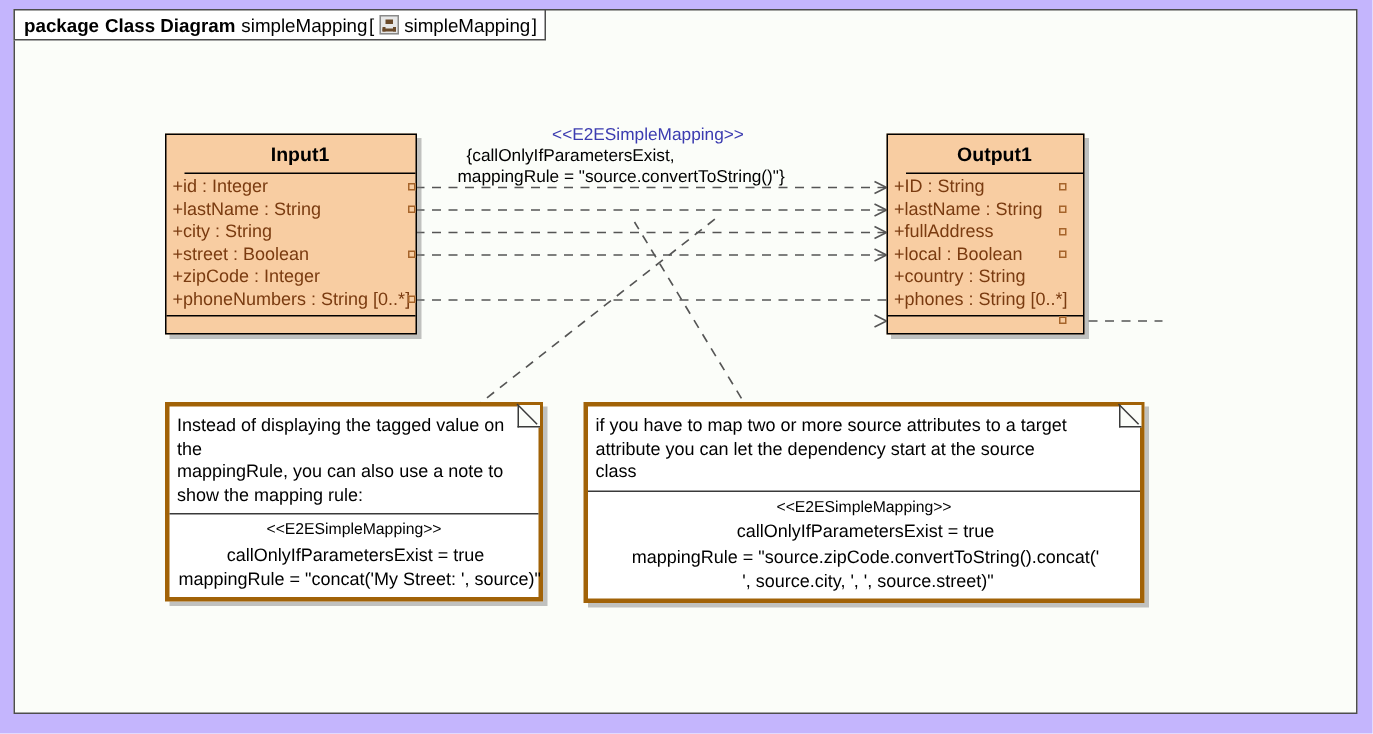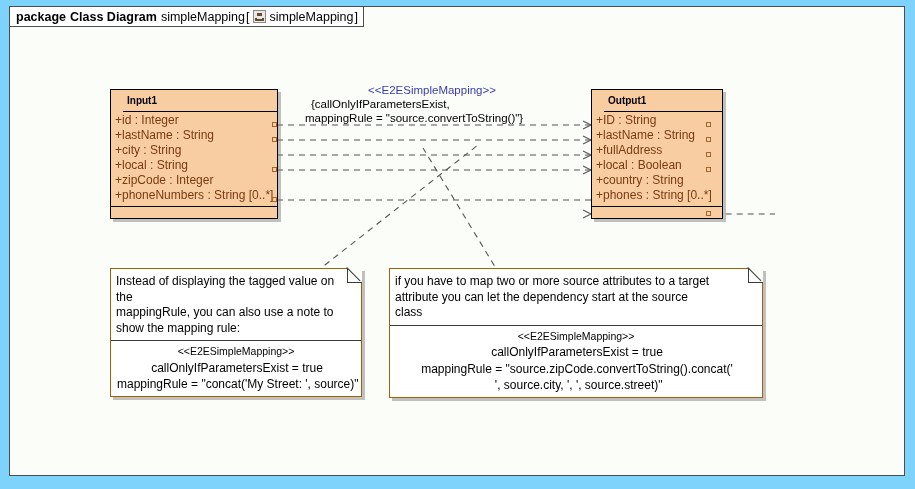--- a/index.html
+++ b/index.html
@@ -11,21 +11,21 @@
     width: 915px;
     height: 489px;
     font-family: "Liberation Sans", sans-serif;
     overflow: hidden;
   }
 
   #root {
     position: relative;
     width: 915px;
     height: 489px;
-    background: #7dd3fc;
+    background: #c4b5fd;
   }
 
   
   .pkg-frame {
     position: absolute;
     left: 9px;
     top: 6px;
     width: 896px;
     height: 470px;
     border: 1px solid #4d4d4d;
@@ -88,23 +88,23 @@
   
   .uml-class {
     position: absolute;
     box-sizing: border-box;
     border: 1px solid #000000;
     background: #f8cda2;
     box-shadow: 3px 3px 0 rgba(120,120,120,0.45);
     z-index: 4;
   }
   .uml-title {
-    text-align: left;
+    text-align: center;
     font-weight: bold;
-    font-size: 10px;
+    font-size: 13px;
     color: #000000;
     padding: 5px 4px 5px 4px;
     border-bottom: 1px solid #000000;
     letter-spacing: 0px;
     margin-left: 12px;
   }
   .uml-attrs {
     border-bottom: 1px solid #000000;
     padding: 1px 0 2px 0;
   }
@@ -129,21 +129,21 @@
     background: #f8cda2;
     box-sizing: border-box;
     z-index: 5;
   }
 
   
   .uml-note {
     position: absolute;
     box-sizing: border-box;
     background: #ffffff;
-    border: 1px solid #a16207;
+    border: 3px solid #a16207;
     box-shadow: 3px 3px 0 rgba(120,120,120,0.45);
     z-index: 4;
   }
   .note-fold {
     position: absolute;
     right: -1px;
     top: -1px;
     width: 14px;
     height: 14px;
     background: #fbfdf9;
@@ -253,21 +253,21 @@
       <path d="M 583 210 L 591 214 L 583 218"></path>
     </g>
   </svg>
 
   <div class="uml-class" id="cls-input1" style="left:110px; top:89px; width:168px;">
     <div class="uml-title">Input1</div>
     <div class="uml-attrs">
       <div class="uml-attr">+id : Integer</div>
       <div class="uml-attr">+lastName : String</div>
       <div class="uml-attr">+city : String</div>
-      <div class="uml-attr">+local : String</div>
+      <div class="uml-attr">+street : Boolean</div>
       <div class="uml-attr">+zipCode : Integer</div>
       <div class="uml-attr">+phoneNumbers : String [0..*]</div>
     </div>
     <div class="uml-ops"></div>
   </div>
 
   <div class="port" style="left:272px; top:122px;"></div>
   <div class="port" style="left:272px; top:137px;"></div>
   <div class="port" style="left:272px; top:167px;"></div>
   <div class="port" style="left:272px; top:197px;"></div>

